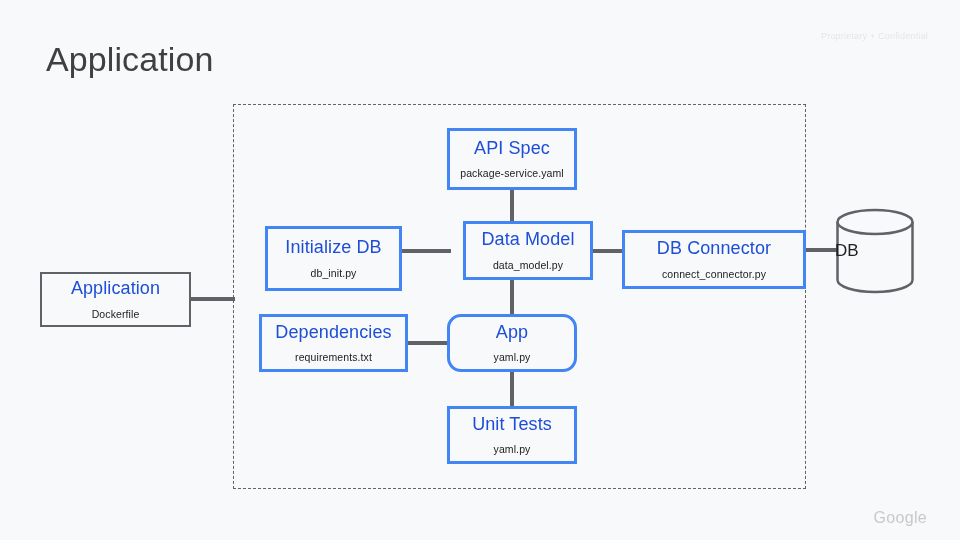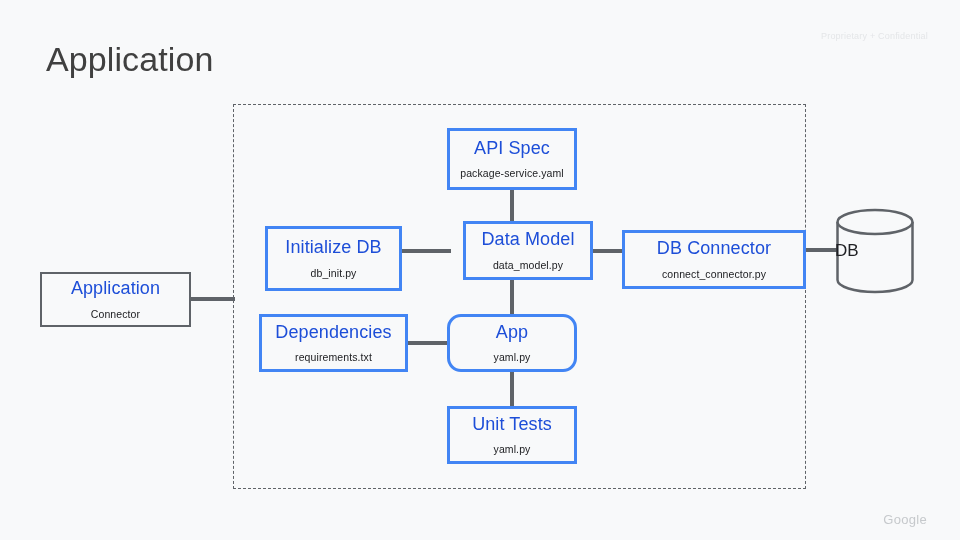--- a/index.html
+++ b/index.html
@@ -43,21 +43,21 @@
     font-weight: 400;
     letter-spacing: 0.1px;
     color: #404040;
     white-space: nowrap;
   }
 
   .brand {
     position: absolute;
     right: 33px;
     bottom: 13px;
-    font-size: 13px;
+    font-size: 16px;
     letter-spacing: 0.3px;
     color: #c6c9cc;
     white-space: nowrap;
   }
 
   
   .group-boundary {
     position: absolute;
     left: 233px;
     top: 104px;
@@ -151,21 +151,21 @@
   <div class="conn" style="left:510px; top:276px; width:4px; height:40px;"></div>
 
   <div class="conn" style="left:401px; top:341px; width:50px; height:4px;"></div>
 
   <div class="conn" style="left:510px; top:368px; width:4px; height:40px;"></div>
 
   <div class="conn" style="left:771px; top:248px; width:67px; height:4px;"></div>
 
   <div class="node gray" style="left:40px; top:272px; width:151px; height:55px;">
     <div class="node-title">Application</div>
-    <div class="node-sub">Connector</div>
+    <div class="node-sub">Dockerfile</div>
   </div>
 
   <div class="node" style="left:447px; top:128px; width:130px; height:62px;">
     <div class="node-title">API Spec</div>
     <div class="node-sub">package-service.yaml</div>
   </div>
 
   <div class="node" style="left:265px; top:226px; width:137px; height:65px;">
     <div class="node-title">Initialize DB</div>
     <div class="node-sub">db_init.py</div>

